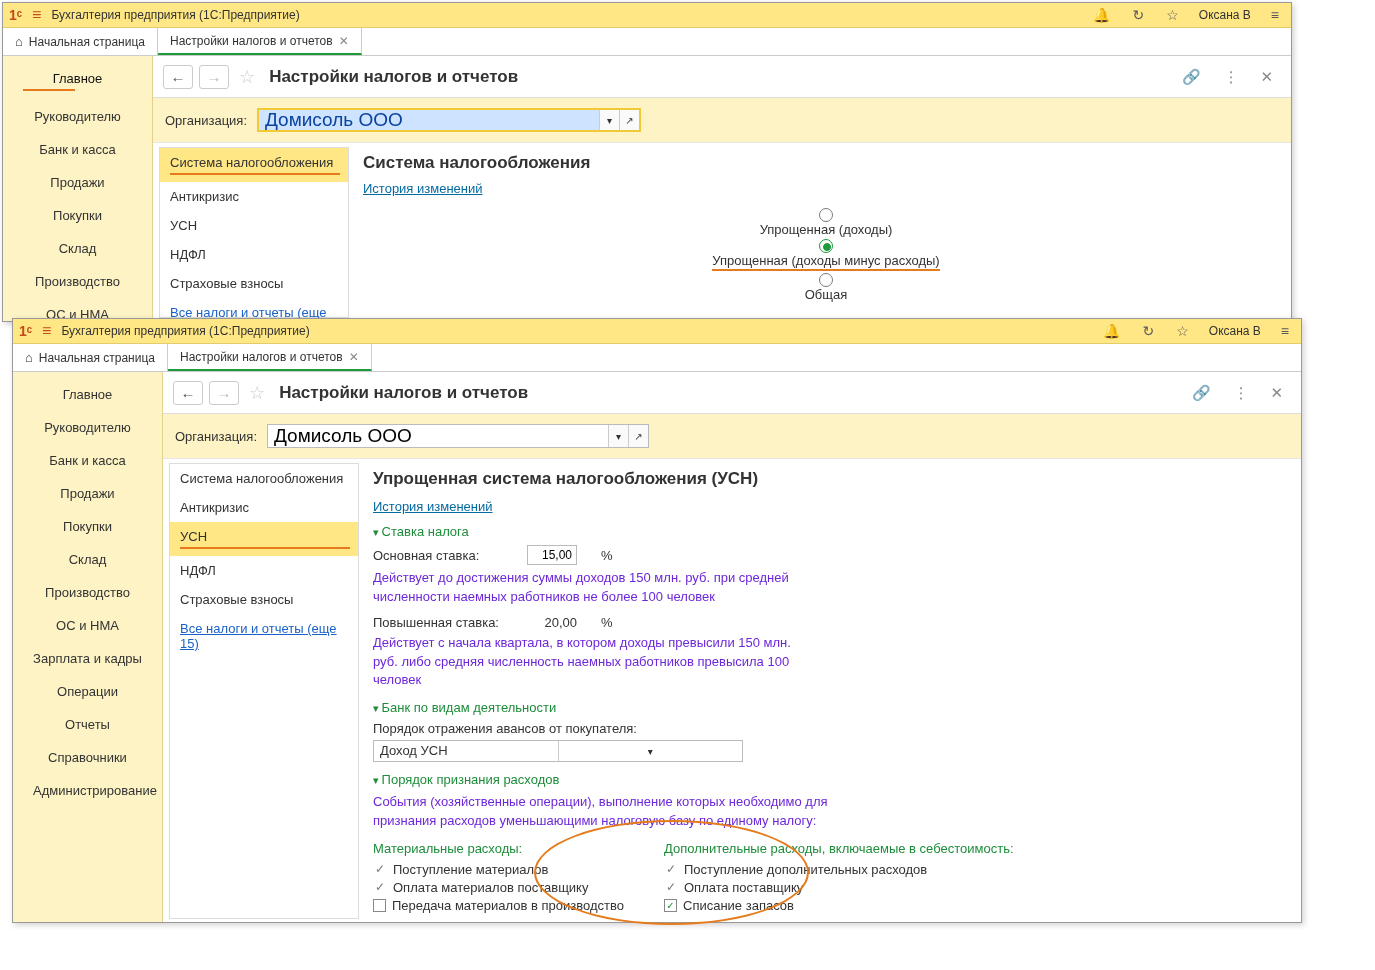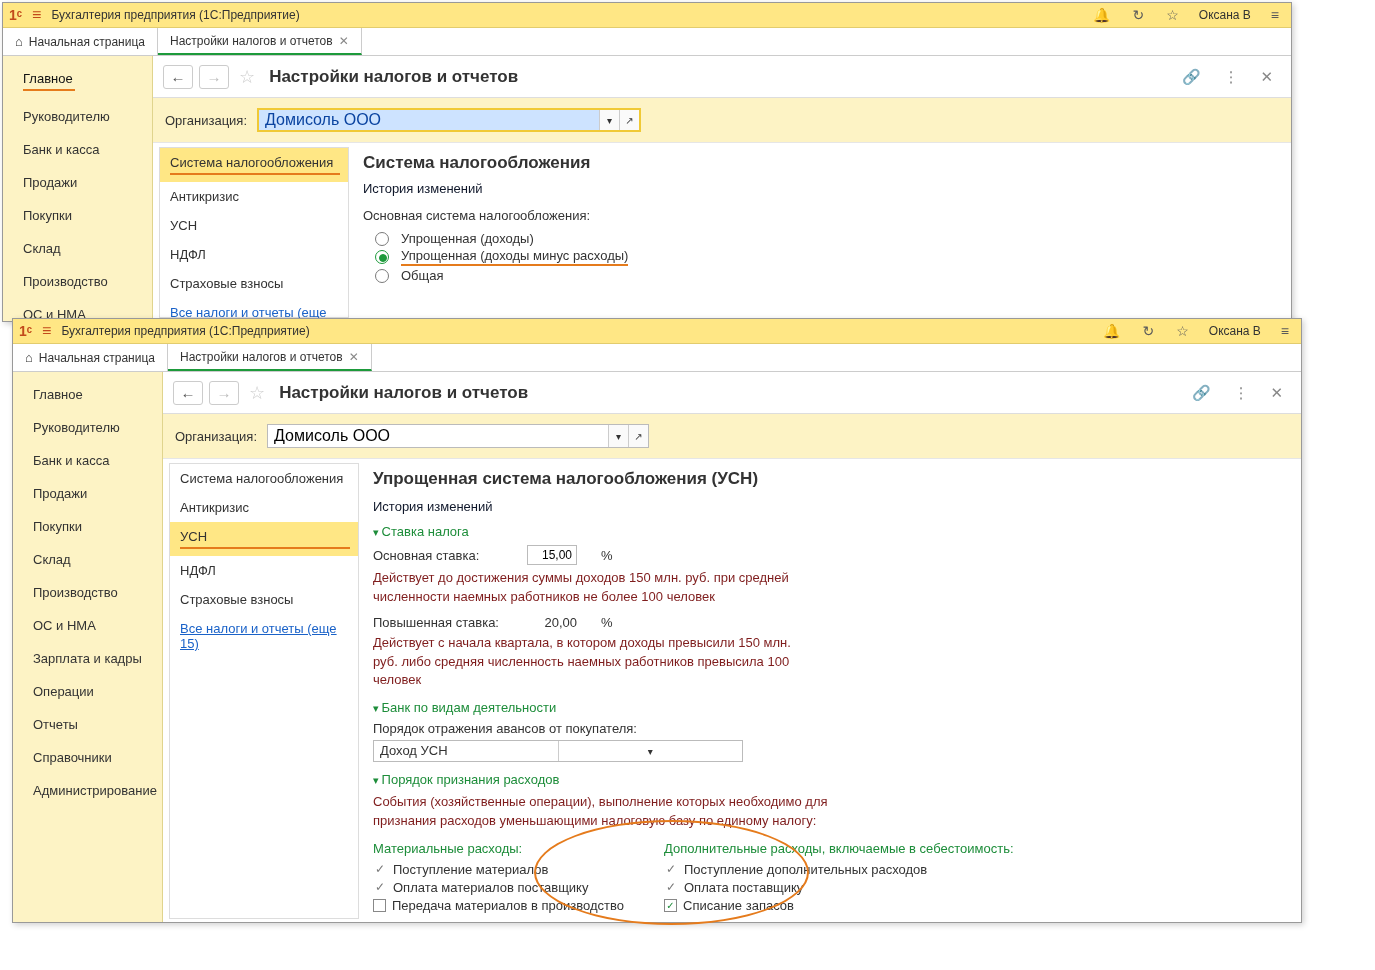--- a/index.html
+++ b/index.html
@@ -27,21 +27,21 @@
   .tab { display: flex; align-items: center; gap: 6px; padding: 0 12px; border-right: 1px solid #ccc; font-size:12px; cursor: pointer; }
   .tab.home .home-ico { font-size: 13px; }
   .tab.active { border-bottom: 2px solid #1d9a3b; }
   .tab .close { color: #888; font-size: 12px; cursor: pointer; }
 
   .body-flex { display: flex; height: calc(100% - 53px); }
   .sidebar {
     width: 150px; background: #fdf3c5; border-right: 1px solid #e0d48d;
     padding-top: 6px; font-size: 13px;
   }
-  .sidebar .item { padding: 9px 20px; cursor: pointer; }
+  .sidebar .item { padding: 9px 20px; cursor: pointer; text-align: center; }
   .sidebar .item.active { color: #111; }
   .sidebar .item.active::after {
     content: ""; display: block; height: 2px; width: 52px;
     background: #e57b1c; margin-top: 3px;
   }
 
   .main { flex: 1; display: flex; flex-direction: column; }
 
   .page-header {
     display: flex; align-items: center; height: 42px; padding: 0 10px; gap: 6px;
@@ -54,47 +54,47 @@
   .page-title { font-size: 17px; font-weight: bold; margin-left:4px; }
   .head-spacer { flex:1; }
   .head-ico { color:#888; font-size:15px; padding:0 8px; cursor:pointer; }
 
   .org-bar {
     background: #fdf3c5; padding: 10px 12px; border-bottom: 1px solid #e6e6e6;
     display:flex; align-items:center; gap:10px;
   }
   .org-input { display:flex; align-items:stretch; height:24px; border:2px solid #f0c935; background:#fff; }
   .org-input.plain { border:1px solid #bbb; }
-  .org-input input { border:none; outline:none; padding:0 6px; width:340px; font-size:16px; }
+  .org-input input { border:none; outline:none; padding:0 6px; width:340px; font-size:19px; }
   .org-input.sel input { background: #cde3ff; color: #0a43a0; }
   .mini-btn { width:20px; border-left:1px solid #ccc; display:flex;align-items:center;justify-content:center; font-size:10px; cursor:pointer; background:#fafafa; }
 
   .content-flex { display:flex; height: calc(100% - 90px); }
 
   .subnav { width:190px; border:1px solid #ddd; margin:4px 0 0 6px; font-size:13px; }
   .subnav .sitem { padding: 7px 10px; cursor:pointer; }
   .subnav .sitem.active { background:#ffe785; }
   .subnav .sitem.active.underline::after {
     content:""; display:block; height:2px; width:170px; background:#e57b1c; margin-top:3px;
   }
   .subnav .link { color:#1a62c8; text-decoration:underline; font-size:13px; padding:7px 10px; cursor:pointer; }
 
   .pane { flex:1; padding: 10px 14px; font-size:13px; }
   .pane h2 { font-size:17px; font-weight:bold; margin-bottom:8px; }
-  .lnk { color:#0f172a; cursor:pointer; }
+  .lnk { color:#0369a1; text-decoration:underline; cursor:pointer; }
   .grp-title { font-size:13px; margin: 12px 0 8px 0; }
-  .radio-row { display:flex; align-items:center; gap:12px; margin:2px 0 2px 12px; }
+  .radio-row { display:flex; align-items:center; gap:0; margin:2px 0 2px 12px;flex-direction:column; }
   .radio { width:14px;height:14px;border:1px solid #7a7a7a;border-radius:50%;display:inline-block;position:relative;}
   .radio.checked::after { content:""; position:absolute; left:3px; top:3px; width:6px;height:6px;border-radius:50%;background:#1d9a3b; border:1px solid #1d9a3b;}
   .radio.checked { border-color:#1d9a3b; }
   .underline-orange { border-bottom:2px solid #e57b1c; padding-bottom:1px; }
 
   .green-toggle { color:#1d8d3a; font-size:13px; margin: 10px 0 6px 0; cursor:pointer; }
   .green-toggle::before { content:"▾ "; color:#1d8d3a; font-size:11px; }
-  .gray-note { color:#7f1d1d; line-height:1.45; }
+  .gray-note { color:#6d28d9; line-height:1.45; }
   .row { display:flex; align-items:center; gap:24px; margin:4px 0; }
   .numbox { width:50px;height:20px;border:1px solid #bbb;text-align:right;padding:0 4px;font-size:12px; }
   .sel-box { display:flex; height:22px; border:1px solid #bbb; width:370px; }
   .sel-box span { flex:1; padding:2px 6px; }
   .dd { width:18px; display:flex;align-items:center;justify-content:center;border-left:1px solid #ccc;font-size:10px;cursor:pointer; }
 
   .twocol { display:flex; gap:40px; margin-top:2px;}
   .col { }
   .green-h { color:#1d8d3a; margin-bottom:6px; }
   .chk-row { display:flex;align-items:center;gap:6px;margin:3px 0; }
@@ -170,21 +170,20 @@
           <div class="sitem active underline"><span>Система налогообложения</span></div>
           <div class="sitem"><span>Антикризис</span></div>
           <div class="sitem"><span>УСН</span></div>
           <div class="sitem"><span>НДФЛ</span></div>
           <div class="sitem"><span>Страховые взносы</span></div>
           <div class="link">Все налоги и отчеты (еще 15)</div>
         </div>
         <div class="pane">
           <h2>Система налогообложения</h2>
           <div style="margin:8px 0 12px 0;"><span class="lnk">История изменений</span></div>
-          <div class="grp-title">Основная система налогообложения:</div>
           <div class="radio-row">
             <span class="radio"></span>
             <span>Упрощенная (доходы)</span>
           </div>
           <div class="radio-row">
             <span class="radio checked"></span>
             <span class="underline-orange">Упрощенная (доходы минус расходы)</span>
           </div>
           <div class="radio-row">
             <span class="radio"></span>

